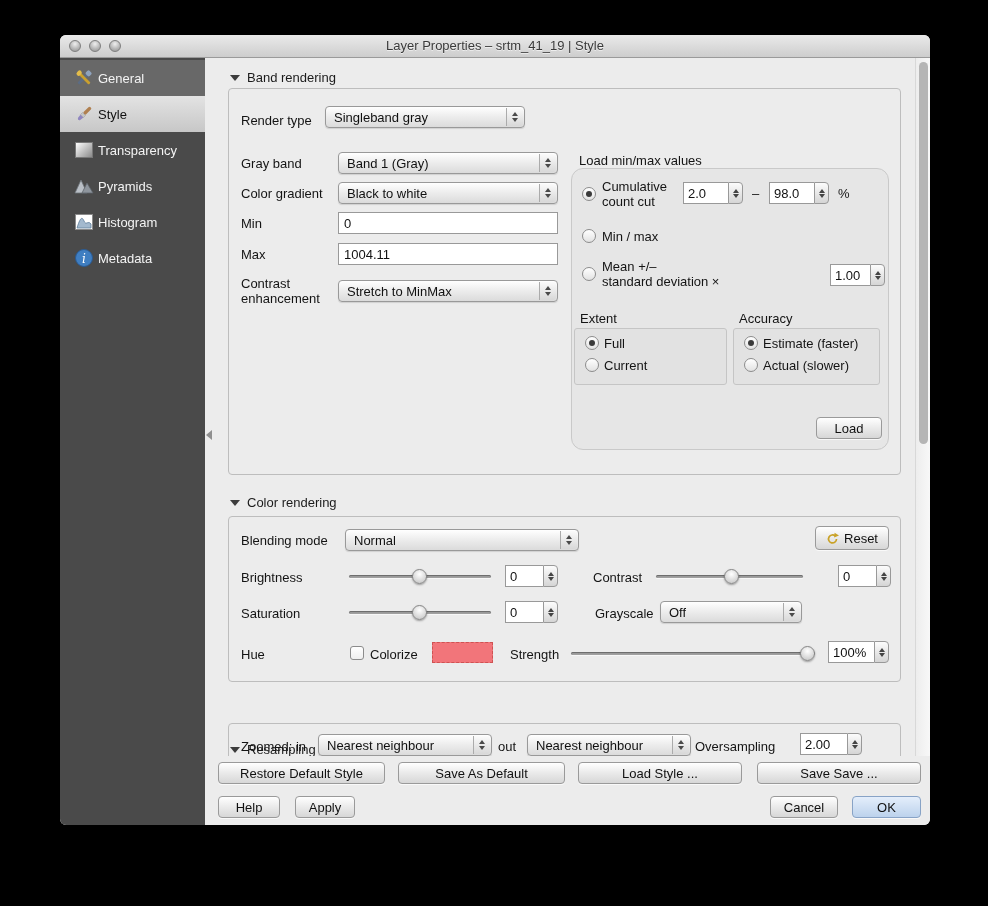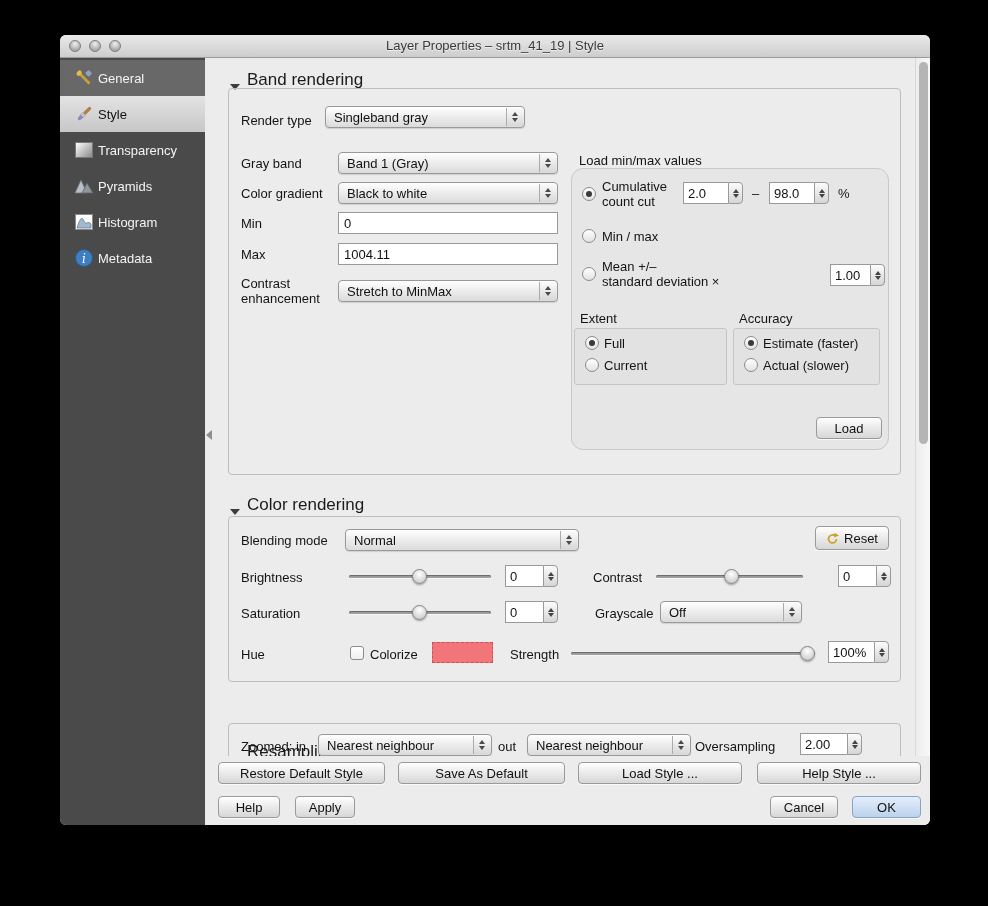--- a/index.html
+++ b/index.html
@@ -17,21 +17,21 @@
   .sidebar{position:absolute;left:0;top:23px;bottom:0;width:145px;background:#4a4a4a}
   .side-item{height:36px;display:flex;align-items:center;gap:3px;padding-left:13px;color:#f4f4f4;font-size:13px}
   .side-item.general{background:#686868;margin-top:2px}
   .side-item.selected{background:linear-gradient(#e3e3e3,#c7c7c7);color:#111}
   .sicon{width:22px;height:22px;display:flex;align-items:center;justify-content:center}
   .grad-sq{width:16px;height:14px;border:1px solid #777;background:linear-gradient(135deg,#fdfdfd,#8a8a8a)}
 
   .viewport{position:absolute;left:145px;top:23px;width:725px;height:698px;background:#ececec;overflow:hidden}
   .footer{position:absolute;left:145px;top:721px;width:725px;height:69px;background:#ececec}
 
-  .sec-head{position:absolute;display:flex;align-items:flex-end;gap:7px;font-size:17px;color:#1b1b1b}
+  .sec-head{position:absolute;display:flex;align-items:center;gap:7px;font-size:13px;color:#1b1b1b}
   .disc{width:0;height:0;border-left:5px solid transparent;border-right:5px solid transparent;border-top:6px solid #3c3c3c}
   .groupbox{position:absolute;border:1px solid #bdbdbd;border-radius:4px;box-sizing:border-box}
 
   .lbl{position:absolute;font-size:13px;color:#141414;line-height:15px;white-space:nowrap}
   .lbl.wrap{white-space:normal}
   .lbl.pre{white-space:pre-line}
 
   .combo{position:absolute;height:22px;box-sizing:border-box;border:1px solid #999;border-radius:4px;
          background:linear-gradient(#ffffff,#ececec 50%,#dbdbdb);display:flex;align-items:center;
          padding:0 22px 0 8px;font-size:13px;color:#111;box-shadow:0 1px 1px rgba(0,0,0,.12)}
@@ -330,20 +330,20 @@
     <span class="collapse-handle"></span>
     <div class="scrolltrack">
       <span class="scrollthumb"></span>
     </div>
   </div>
 
   <div class="footer">
     <button class="btn" style="left:13px;top:6px;width:167px">Restore Default Style</button>
     <button class="btn" style="left:193px;top:6px;width:167px">Save As Default</button>
     <button class="btn" style="left:373px;top:6px;width:164px">Load Style ...</button>
-    <button class="btn" style="left:552px;top:6px;width:164px">Help Style ...</button>
+    <button class="btn" style="left:552px;top:6px;width:164px">Save Save ...</button>
 
     <button class="btn" style="left:13px;top:40px;width:62px">Help</button>
     <button class="btn" style="left:90px;top:40px;width:60px">Apply</button>
     <button class="btn" style="left:565px;top:40px;width:68px">Cancel</button>
     <button class="btn" style="left: 647px; top: 40px; width: 69px; background: linear-gradient(rgb(228, 238, 251), rgb(188, 210, 236)); border-color: rgb(136, 163, 198);">OK</button>
   </div>
 </div>
 
 </body></html>

